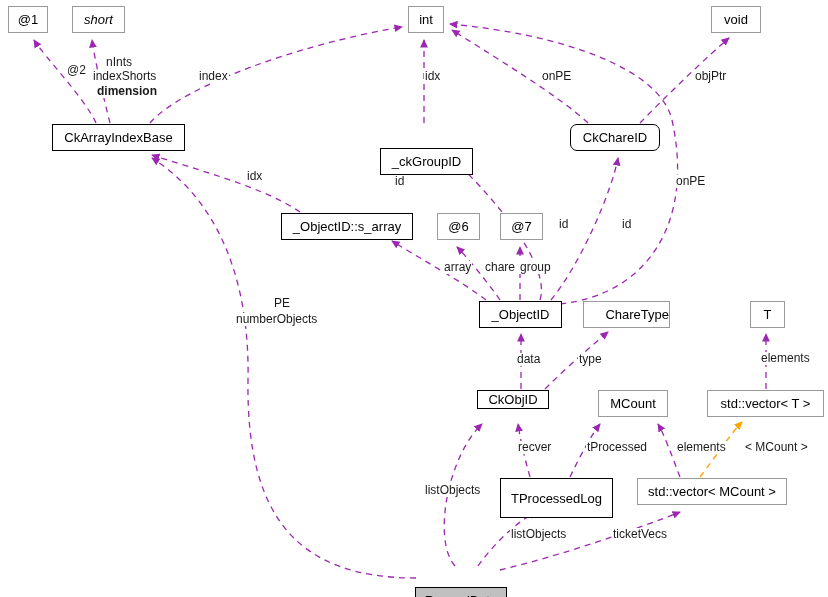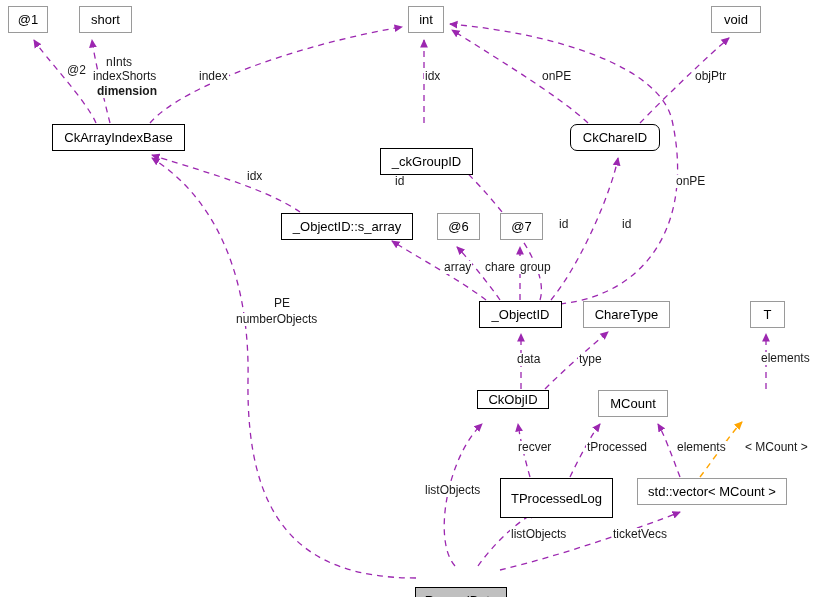--- a/index.html
+++ b/index.html
@@ -121,21 +121,21 @@
     </g>
     <g fill="none" stroke="#ffa500" stroke-width="1.4" stroke-dasharray="6,5" marker-end="url(#ah-o)">
 
       <path d="M700,477 C716,456 732,432 742,422"></path>
     </g>
   </svg>
 
   <div class="node thin" style="left:8px;top:6px;width:40px;height:27px;">
       <span>@1</span>
     </div>
-  <div class="node thin" style="left:79px;top:6px;width:53px;height:27px;">
+  <div class="node thin" style="left:72px;top:6px;width:53px;height:27px;font-style:italic;">
       <span>short</span>
     </div>
   <div class="node thin" style="left:408px;top:6px;width:36px;height:27px;">
       <span>int</span>
     </div>
   <div class="node thin" style="left:711px;top:6px;width:50px;height:27px;">
       <span>void</span>
     </div>
 
   <div class="node thick" style="left:52px;top:124px;width:133px;height:27px;">
@@ -154,32 +154,35 @@
   <div class="node thin" style="left:437px;top:213px;width:43px;height:27px;">
       <span>@6</span>
     </div>
   <div class="node thin" style="left:500px;top:213px;width:43px;height:27px;">
       <span>@7</span>
     </div>
 
   <div class="node thick" style="left:479px;top:301px;width:83px;height:27px;">
       <span>_ObjectID</span>
     </div>
-  <div class="node thin" style="left:583px;top:301px;width:87px;height:27px;">
+  <div class="node thin" style="left:583px;top:301px;width:87px;height:27px;justify-content:flex-end;">
       <span>ChareType</span>
     </div>
   <div class="node thin" style="left:750px;top:301px;width:35px;height:27px;">
       <span>T</span>
     </div>
 
   <div class="node thick" style="left:477px;top:390px;width:72px;height:19px;">
       <span>CkObjID</span>
     </div>
   <div class="node thin" style="left:598px;top:390px;width:70px;height:27px;">
       <span>MCount</span>
+    </div>
+  <div class="node thin" style="left:707px;top:390px;width:117px;height:27px;">
+      <span>std::vector&lt; T &gt;</span>
     </div>
 
   <div class="node thick" style="left:500px;top:478px;width:113px;height:40px;">
       <span>TProcessedLog</span>
     </div>
   <div class="node thin" style="left:637px;top:478px;width:150px;height:27px;">
       <span>std::vector&lt; MCount &gt;</span>
     </div>
 
   <div class="node filled" style="left:415px;top:567px;width:92px;height:27px;">

